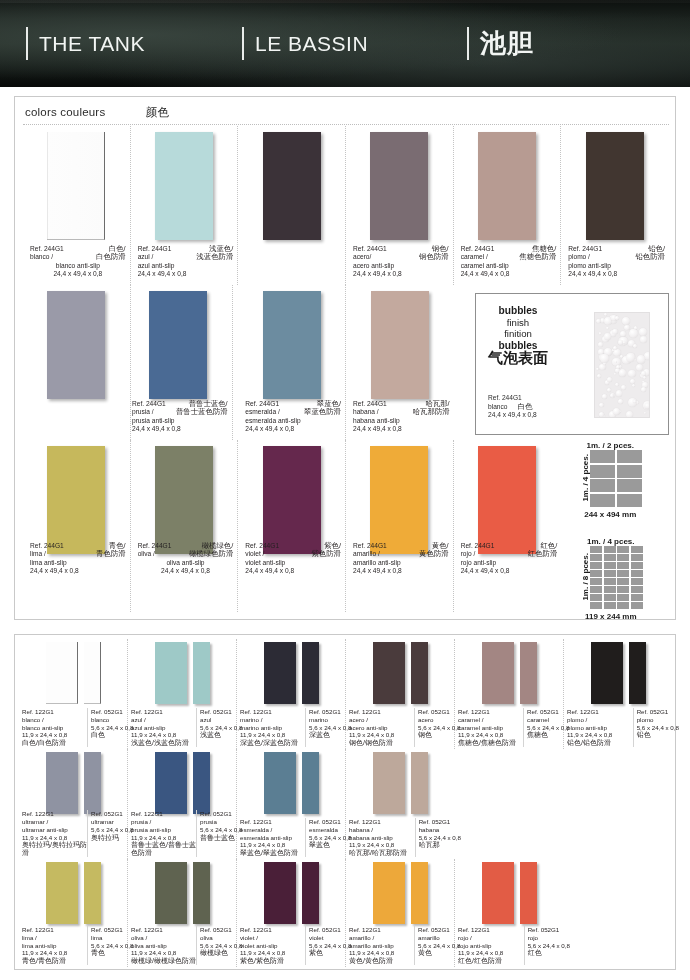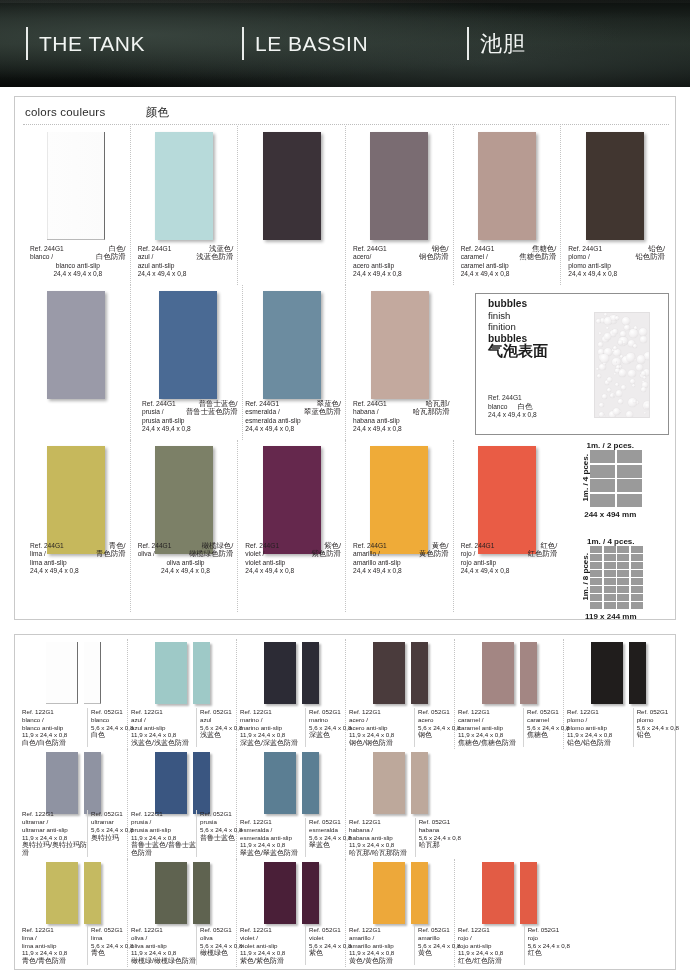--- a/index.html
+++ b/index.html
@@ -22,21 +22,21 @@
     background:linear-gradient(90deg,rgba(255,255,255,0.06),rgba(120,90,90,0.12),rgba(255,255,255,0.03));
   }
   .hdr-items { position:absolute; left:26px; top:27px; display:flex; align-items:flex-start; }
   .hdr-item { display:flex; align-items:center; }
   .hdr-bar { width:2px; height:33px; background:#e9ecea; margin-right:11px; }
   .hdr-label {
     color:#f2f5f3; font-size:21px; letter-spacing:0.5px;
     font-weight:400; white-space:nowrap; line-height:33px;
     font-family:"Liberation Sans", sans-serif;
   }
-  .hdr-label.cjk { font-size:22px; letter-spacing:1px; font-weight:400; }
+  .hdr-label.cjk { font-size:26px; letter-spacing:1px; font-weight:700; }
   .hdr-item.i0 { width:216px; }
   .hdr-item.i1 { width:225px; }
 
   
   #top-panel {
     position:absolute; left:14px; top:96px; width:662px; height:524px;
     border:1px solid #c9c9c9; background:#fff;
   }
   #panel-title {
     position:absolute; left:10px; top:8px;
@@ -87,21 +87,21 @@
   .lbl .cjk { font-size:7.4px; }
   .lbl .ref { white-space:nowrap; }
   .lbl .sp  { white-space:nowrap; }
   .lbl .dim { white-space:nowrap; }
 
   
   #bubbles-box {
     position:absolute; left:460px; top:196px; width:194px; height:142px;
     border:1px solid #8f8f8f; background:#fff;
   }
-  #bubbles-text { position:absolute; left:12px; top:4px; }
+  #bubbles-text { position:absolute; left:12px; top:11px;text-align:center; }
   #bubbles-text div { font-size:9.6px; line-height:11.6px; color:#1c1c1c; }
   #bubbles-text .b { font-weight:700; font-size:10.2px; }
   #bubbles-text .cjkline { font-weight:700; font-size:15px; padding-top:1px; }
   #bubbles-ref { position:absolute; left:12px; bottom:14px; font-size:6.6px; line-height:8.6px; color:#2b2b2b; }
   #bubbles-ref .nm { display:flex; gap:10px; align-items:baseline; }
   #bubbles-ref .cjk { font-size:7.6px; }
   #bubbles-tile {
     position:absolute; right:18px; top:18px; width:56px; height:106px;
     background:#eeeced; border:1px solid #e2e0e1;
     overflow:hidden;
@@ -277,21 +277,21 @@
           <div class="dim">24,4 x 49,4 x 0,8</div>
         </div>
       </div>
     </div>
   <div class="srow r2" id="srow-1">
       <div class="scell" style="left: 0px; width: 107.667px;">
         <div class="tile-wrap">
           <div class="tile" style="background: rgb(154, 154, 168);"></div>
         </div>
       </div>
-      <div class="scell" style="left: 112px; width: 107.667px;">
+      <div class="scell" style="left: 102px; width: 107.667px;">
         <div class="tile-wrap">
           <div class="tile" style="background: rgb(74, 106, 148);"></div>
         </div>
         <div class="lbl">
           <div class="row1">
             <span class="ref">Ref. 244G1</span>
             <span class="cjk">普鲁士蓝色/</span>
           </div>
           <div class="row2">
             <span class="sp">prusia /</span>

